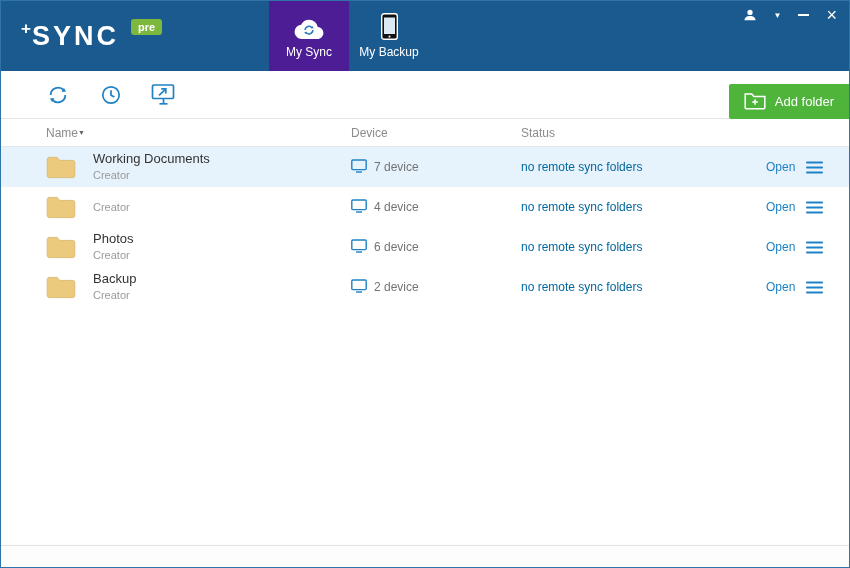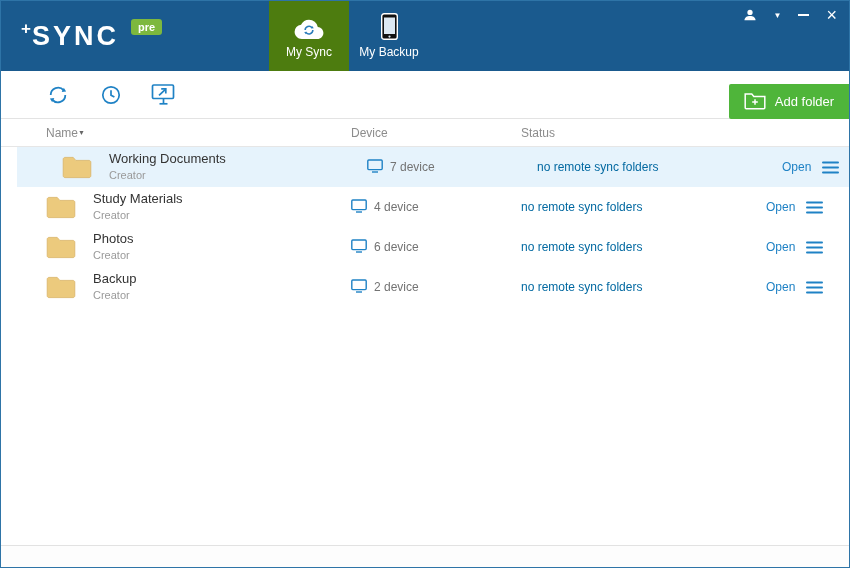--- a/index.html
+++ b/index.html
@@ -62,21 +62,21 @@
     width: 80px;
     height: 70px;
     display: flex;
     flex-direction: column;
     align-items: center;
     justify-content: center;
     gap: 5px;
     cursor: pointer;
     color: #fff;
   }
-  .tab.active { background: #4d7c0f; }
+  .tab.active { background: #4c1d95; }
   .tab-icon { height: 27px; display: flex; align-items: center; }
   .tab-label { font-size: 12px; }
 
   .win-controls {
     position: absolute;
     top: 5px;
     right: 12px;
     display: flex;
     align-items: center;
     gap: 17px;
@@ -137,21 +137,21 @@
 
   .rows { flex: 1; overflow: hidden; }
   .row {
     height: 40px;
     display: grid;
     grid-template-columns: 47px 258px 170px 245px 1fr;
     align-items: center;
     padding-left: 45px;
     cursor: pointer;
   }
-  .row.selected { background: #e6f3fc; margin-left: 16px; }
+  .row.selected { background: #e6f3fc; }
   .folder-cell { display: flex; align-items: center; }
   .name-cell { line-height: 1.3; }
   .row-name { font-size: 13px; color: #333; display: block; }
   .row-owner { font-size: 11px; color: #9a9a9a; display: block; }
   .device-cell {
     display: flex;
     align-items: center;
     gap: 7px;
     color: #737373;
     font-size: 12px;
@@ -312,21 +312,20 @@
       </span>
     </div>
 
     <div class="row">
       <span class="folder-cell">
         <svg width="30" height="25" viewBox="0 0 30 25">
           <path d="M1.2 4.2c0-1 .8-1.8 1.8-1.8h8.2l2.6 3h13.2c1 0 1.8.8 1.8 1.8v13.6c0 1-.8 1.8-1.8 1.8H3c-1 0-1.8-.8-1.8-1.8z" fill="#ecca7d" stroke="#d9b366" stroke-width="0.8"></path>
         </svg>
       </span>
       <span class="name-cell">
-        <span class="row-name">Study Materials</span>
         <span class="row-owner">Creator</span>
       </span>
       <span class="device-cell">
         <span>
           <svg width="16" height="14" viewBox="0 0 16 14">
             <rect x="0.8" y="1" width="14.4" height="9.6" rx="1" fill="none" stroke="#1f82c5" stroke-width="1.4"></rect>
             <path d="M5 13h6" stroke="#1f82c5" stroke-width="1.4"></path>
           </svg>
         </span>
         <span>4 device</span>

